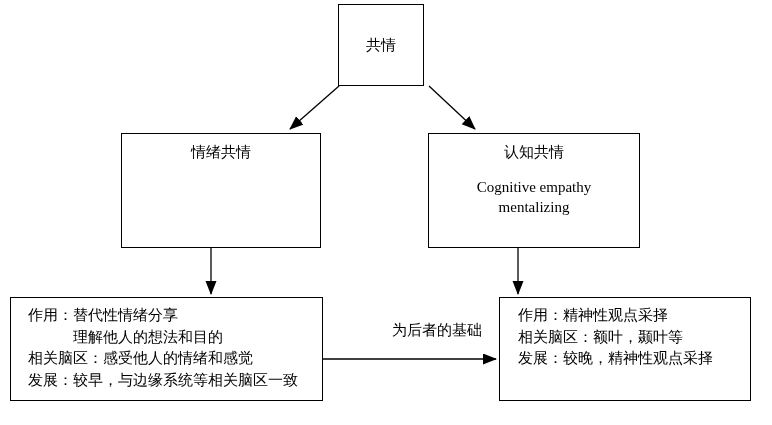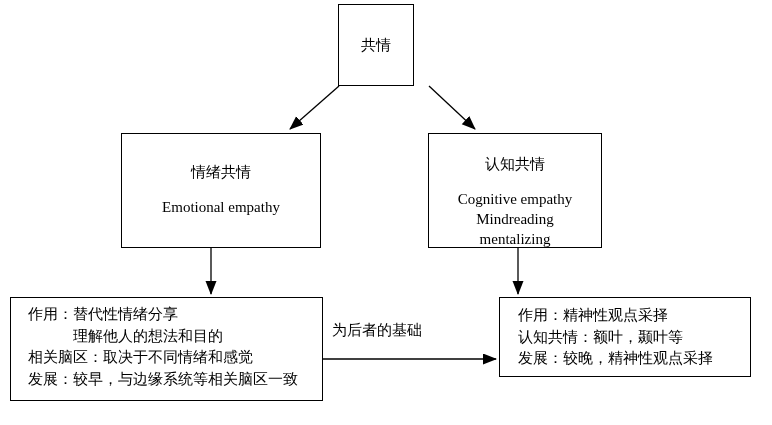--- a/index.html
+++ b/index.html
@@ -18,48 +18,48 @@
     overflow: hidden;
   }
   .box {
     position: absolute;
     box-sizing: border-box;
     border: 1px solid #000000;
     background: #ffffff;
   }
   .box-center { text-align: center; }
   #root-box {
-    left: 338px; top: 4px; width: 76px; height: 82px;
+    left: 338px; top: 4px; width: 86px; height: 82px;
     display: flex; flex-direction: column; justify-content: center;
     line-height: 20px;
   }
   #emotional-box {
     left: 121px; top: 133px; width: 200px; height: 115px;
     padding-top: 8px; line-height: 20px;
   }
   #cognitive-box {
-    left: 428px; top: 133px; width: 174px; height: 115px;
-    line-height: 20px;
+    left: 428px; top: 133px; width: 212px; height: 115px;
+    padding-top: 8px; line-height: 20px;
   }
-  .mid-heading { display: block; margin-bottom: 15px; margin-top: 20px; }
+  .mid-heading { display: block; margin-bottom: 15px; }
   .mid-line { display: block; }
   #emotional-detail-box {
     left: 10px; top: 297px; width: 313px; height: 104px;
-    padding: 7px 16px 0 17px; line-height: 21.5px; font-family: Liberation Mono, monospace;
+    padding: 7px 16px 0 17px; line-height: 21.5px;
   }
   #cognitive-detail-box {
-    left: 499px; top: 297px; width: 252px; height: 80px;
+    left: 499px; top: 297px; width: 252px; height: 104px;
     padding: 7px 4px 14px 18px; line-height: 21.5px;
   }
   .detail-line { display: block; white-space: nowrap; }
   .detail-line.indent { padding-left: 45px; }
   #arrow-label {
     position: absolute;
     left: 332px; top: 322px; width: 150px;
-    text-align: left;
+    text-align: right;
     line-height: 17px;
   }
   #arrow-layer {
     position: absolute;
     left: 0; top: 0; width: 772px; height: 425px;
     pointer-events: none;
   }
   #arrow-layer line { stroke: #000000; stroke-width: 1.3px; }
 </style>
 </head>
@@ -79,38 +79,36 @@
     <line x1="518" y1="248" x2="518" y2="294" marker-end="url(#arrowhead)"></line>
     <line x1="323" y1="359" x2="496" y2="359" marker-end="url(#arrowhead)"></line>
   </svg>
 
   <div id="root-box" class="box box-center">
     <span class="mid-line">共情</span>
   </div>
 
   <div id="emotional-box" class="box box-center">
     <span class="mid-heading">情绪共情</span>
-    <span class="mid-line">Emotional empathy</span>
   </div>
 
   <div id="cognitive-box" class="box box-center">
     <span class="mid-heading">认知共情</span>
     <span class="mid-line">Cognitive empathy</span>
-    <span class="mid-line">Mindreading</span>
     <span class="mid-line">mentalizing</span>
   </div>
 
   <div id="emotional-detail-box" class="box">
     <span class="detail-line">作用：替代性情绪分享</span>
     <span class="detail-line indent">理解他人的想法和目的</span>
-    <span class="detail-line">相关脑区：取决于不同情绪和感觉</span>
+    <span class="detail-line">相关脑区：感受他人的情绪和感觉</span>
     <span class="detail-line">发展：较早，与边缘系统等相关脑区一致</span>
   </div>
 
   <div id="cognitive-detail-box" class="box">
     <span class="detail-line">作用：精神性观点采择</span>
-    <span class="detail-line">认知共情：额叶，颞叶等</span>
+    <span class="detail-line">相关脑区：额叶，颞叶等</span>
     <span class="detail-line">发展：较晚，精神性观点采择</span>
   </div>
 
   <div id="arrow-label">为后者的基础</div>
 
 </div>
 
 </body></html>

